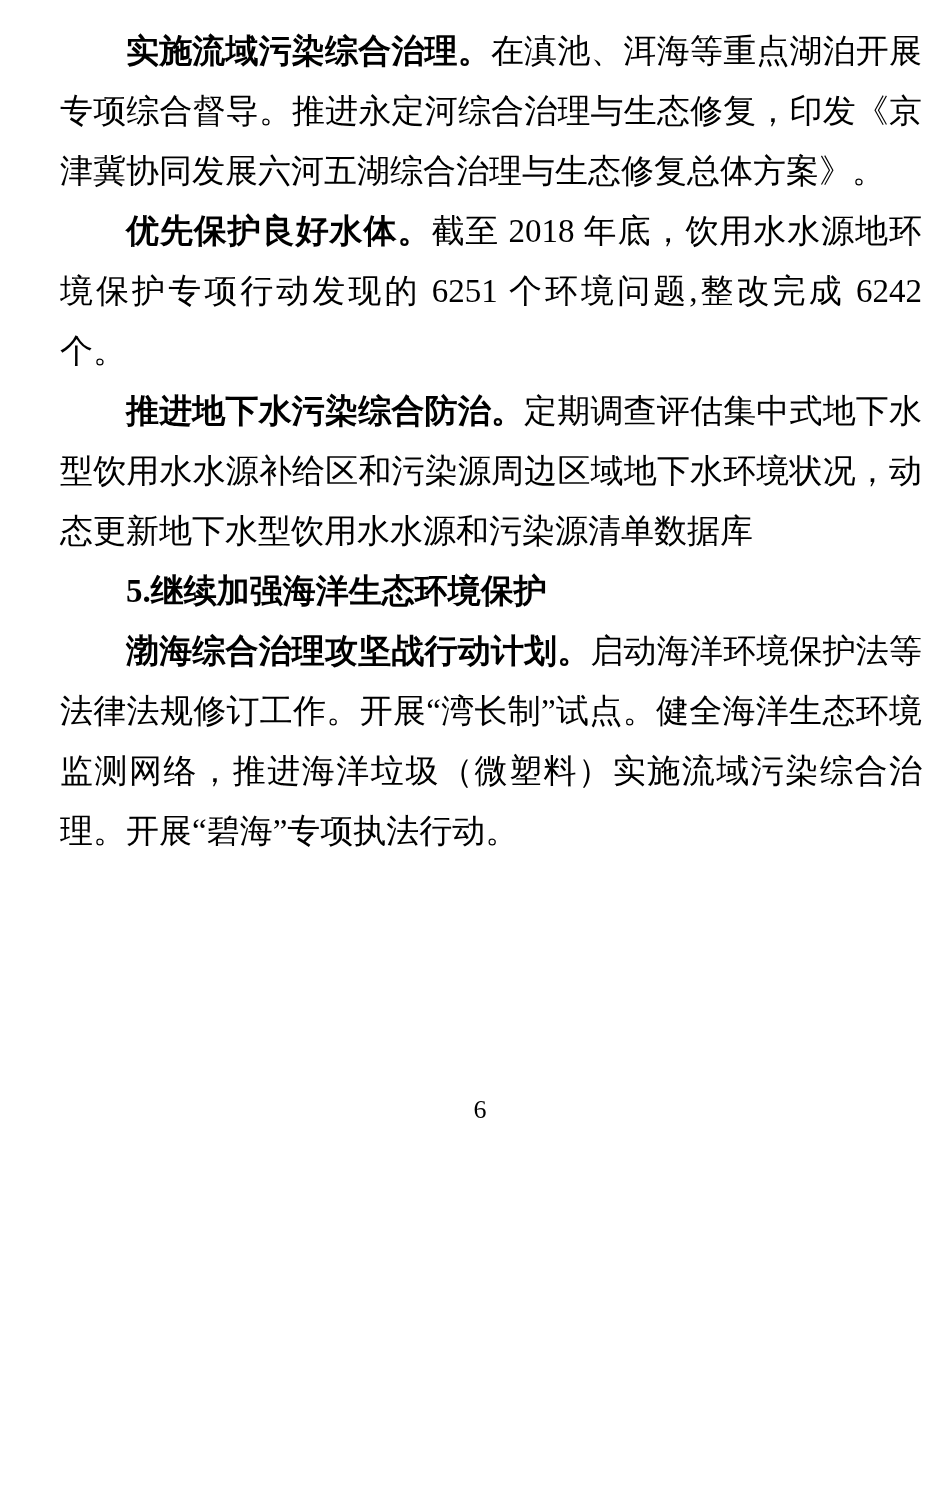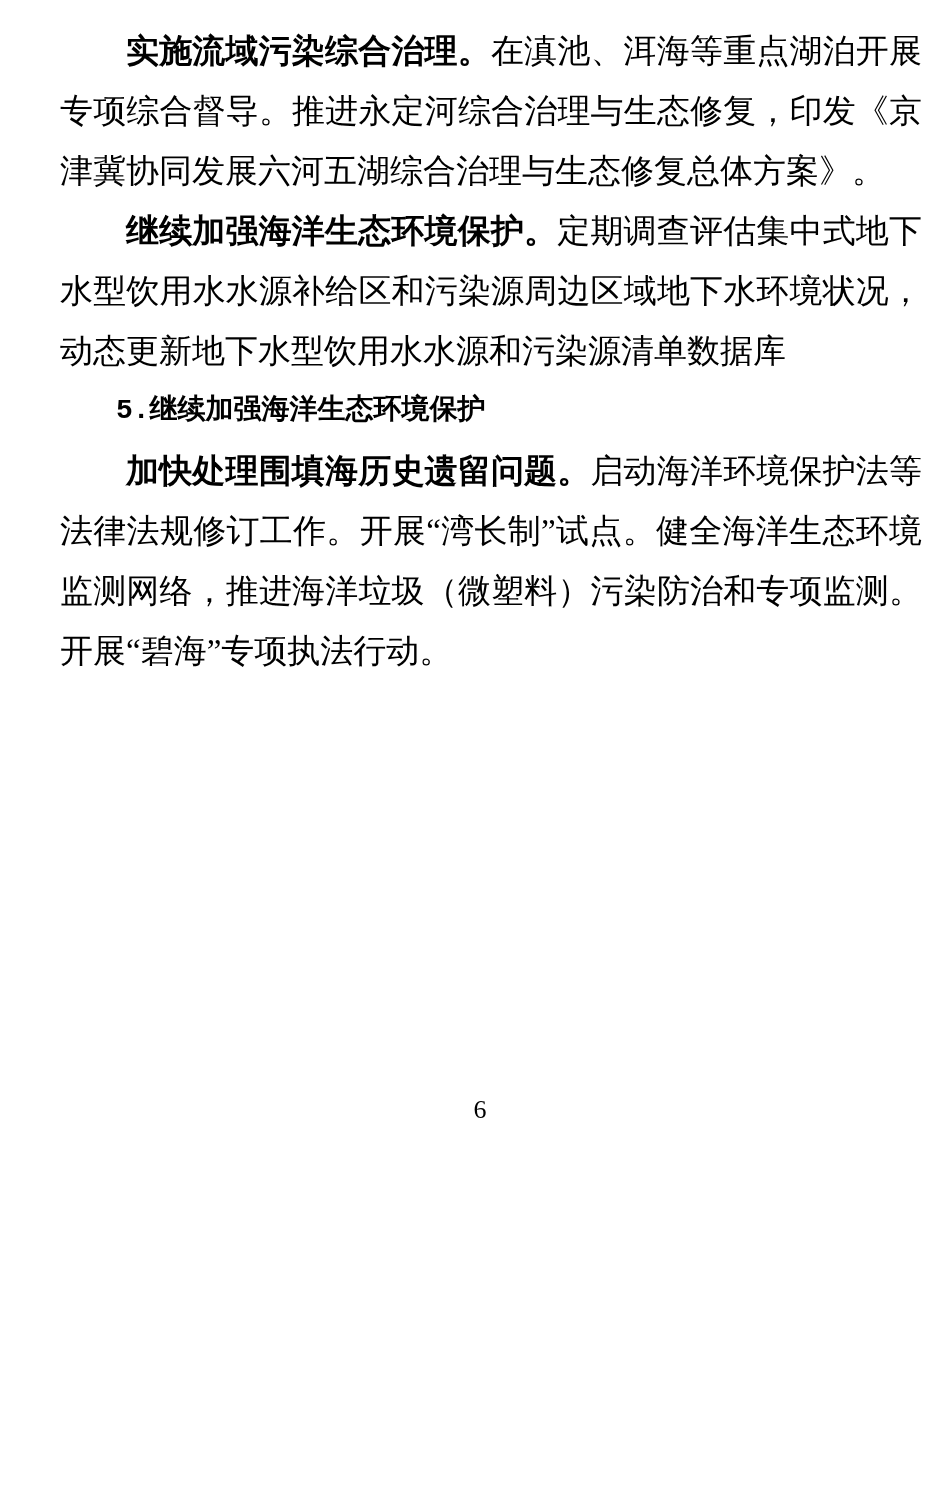--- a/index.html
+++ b/index.html
@@ -30,51 +30,52 @@
     text-justify: inter-ideograph;
     text-indent: 2em;
     word-break: break-all;
   }
   .para .lead {
     font-weight: bold;
     font-family: "Liberation Sans", "DejaVu Sans", sans-serif;
   }
   .heading {
     margin: 0;
-    font-size: 28px;
+    font-size: 33px;
     line-height: 60px;
     text-indent: 2em;
     font-weight: bold;
-    font-family: Liberation Mono, monospace;
+    font-family: Liberation Serif, serif;
   }
   .footer {
     position: absolute;
     left: 0;
     bottom: 10px;
     width: 944px;
     text-align: center;
     font-size: 26px;
     line-height: 32px;
     font-family: "Liberation Serif", "DejaVu Serif", serif;
   }
 </style>
 </head>
 <body>
 
 <div class="page">
 
   <p class="para"><span class="lead">实施流域污染综合治理。</span><span>在滇池、洱海等重点湖泊开展专项综合督导。推进永定河综合治理与生态修复，印发《京津冀协同发展六河五湖综合治理与生态修复总体方案》。</span></p>
 
+  <p class="para"><span class="lead">优先保护良好水体。</span><span>截至 2018 年底，饮用水水源地环境保护专项行动发现的 6251 个环境问题,整改完成 6242 个。</span></p>
 
-  <p class="para"><span class="lead">继续加强海洋生态环境保护。</span><span>定期调查评估集中式地下水型饮用水水源补给区和污染源周边区域地下水环境状况，动态更新地下水型饮用水水源和污染源清单数据库</span></p>
+  <p class="para"><span class="lead">推进地下水污染综合防治。</span><span>定期调查评估集中式地下水型饮用水水源补给区和污染源周边区域地下水环境状况，动态更新地下水型饮用水水源和污染源清单数据库</span></p>
 
 
   <p class="heading">5.继续加强海洋生态环境保护</p>
 
 
 
-  <p class="para"><span class="lead">加快处理围填海历史遗留问题。</span><span>启动海洋环境保护法等法律法规修订工作。开展“湾长制”试点。健全海洋生态环境监测网络，推进海洋垃圾（微塑料）污染防治和专项监测。开展“碧海”专项执法行动。</span></p>
+  <p class="para"><span class="lead">渤海综合治理攻坚战行动计划。</span><span>启动海洋环境保护法等法律法规修订工作。开展“湾长制”试点。健全海洋生态环境监测网络，推进海洋垃圾（微塑料）实施流域污染综合治理。开展“碧海”专项执法行动。</span></p>
 
   <div class="footer">
     <span>6</span>
   </div>
 
 </div>
 
 </body></html>

